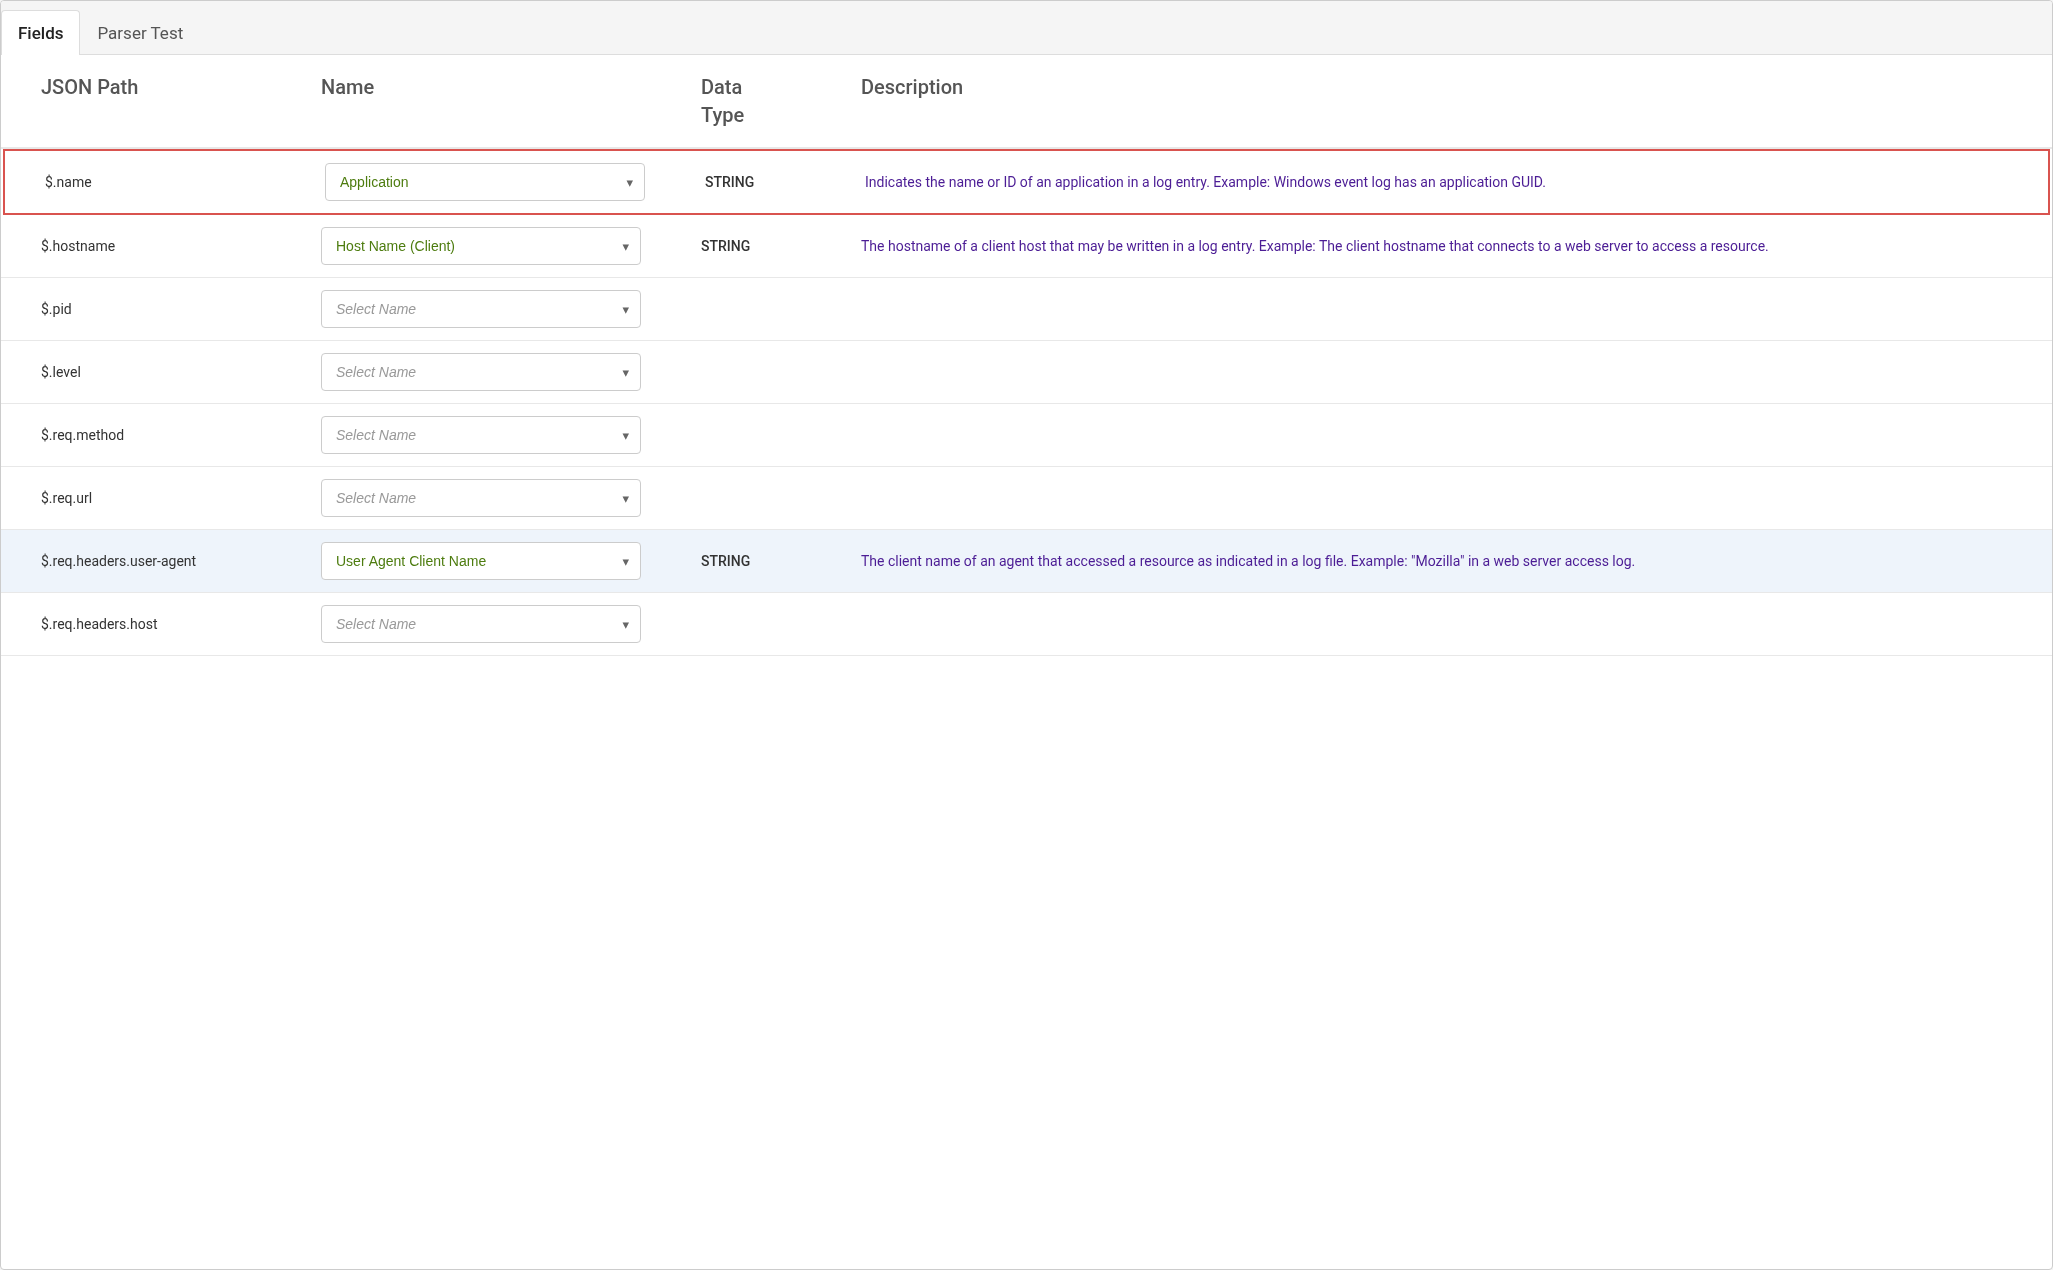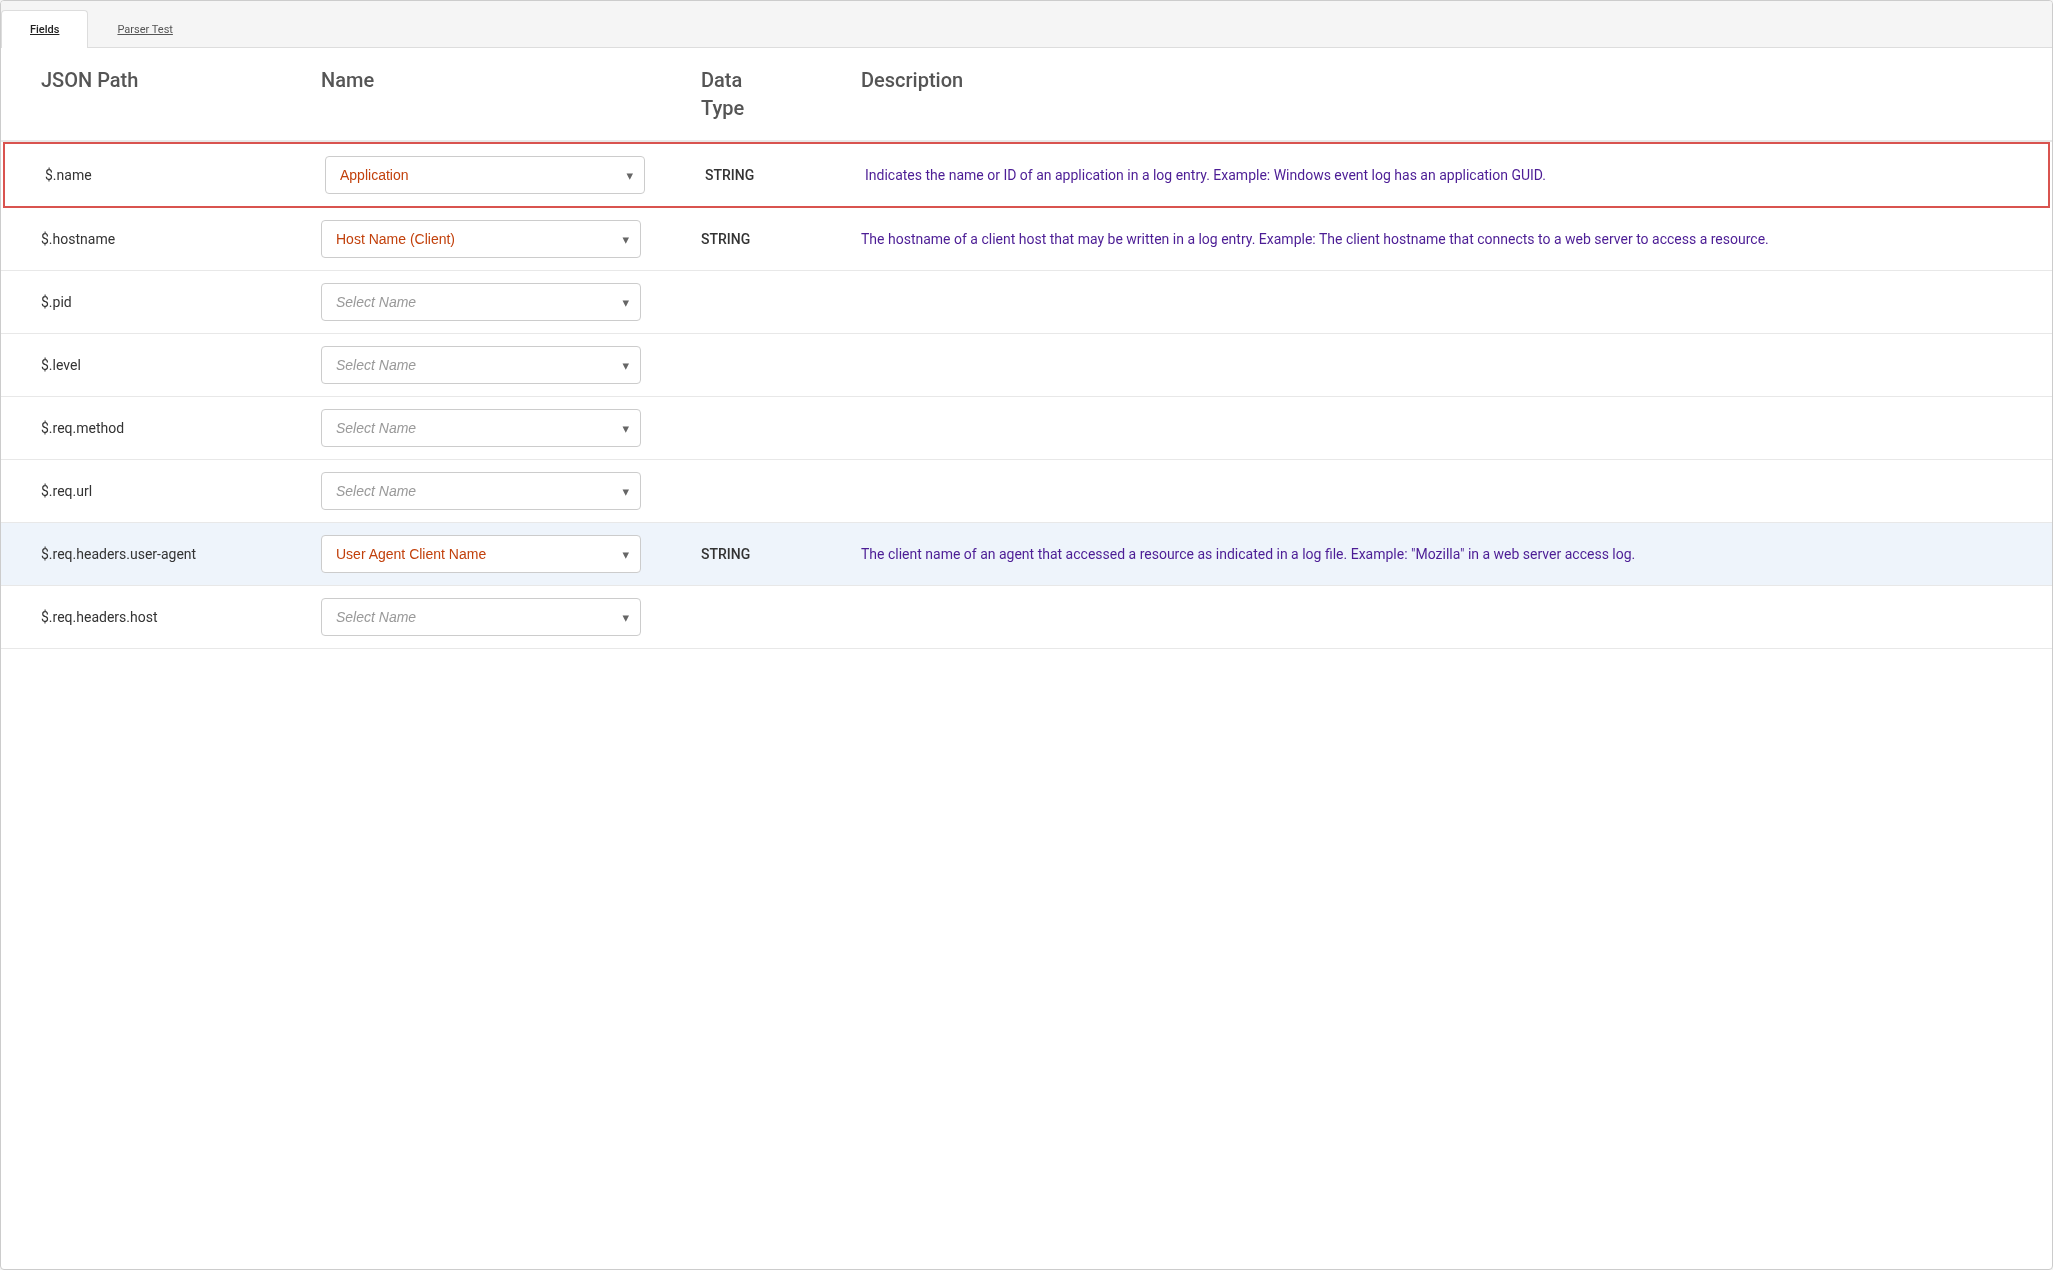--- a/index.html
+++ b/index.html
@@ -25,31 +25,30 @@
     }
 
     .tabs-header {
       display: flex;
       border-bottom: 1px solid #ddd;
       background: #f5f5f5;
       padding-top: 8px;
     }
 
     .tab {
-      padding: 12px 28px;
+      padding: 12px 16px;
       cursor: pointer;
-      font-size: 11px;
+      font-size: 17px;
       border: 1px solid transparent;
       border-bottom: none;
       border-radius: 4px 4px 0 0;
       background: transparent;
       color: #555;
       position: relative;
       bottom: -1px;
-      text-decoration: underline;
     }
 
     .tab.active {
       background: #fff;
       border-color: #ddd;
       border-bottom-color: #fff;
       color: #222;
       font-weight: 500;
     }
 
@@ -101,21 +100,21 @@
 
     .name-select select {
       width: 100%;
       padding: 10px 36px 10px 14px;
       border: 1px solid #ccc;
       border-radius: 4px;
       font-size: 14px;
       appearance: none;
       -webkit-appearance: none;
       background: #fff;
-      color: #c2410c;
+      color: #4d7c0f;
       cursor: pointer;
     }
 
     .name-select select.placeholder {
       color: #999;
       font-style: italic;
     }
 
     .name-select::after {
       content: '▾';

